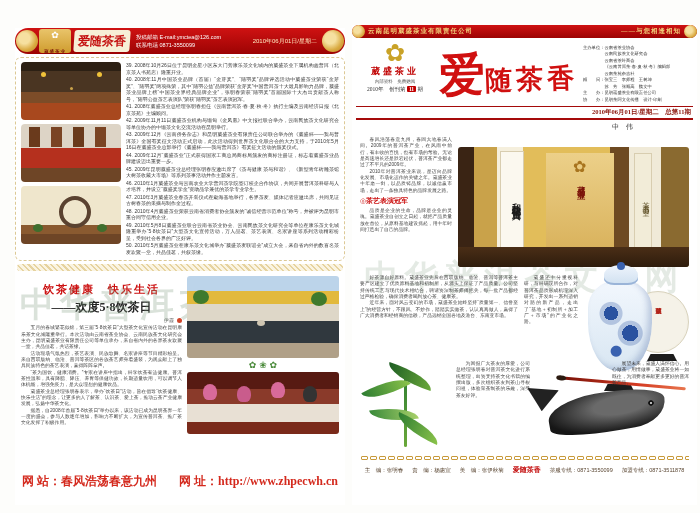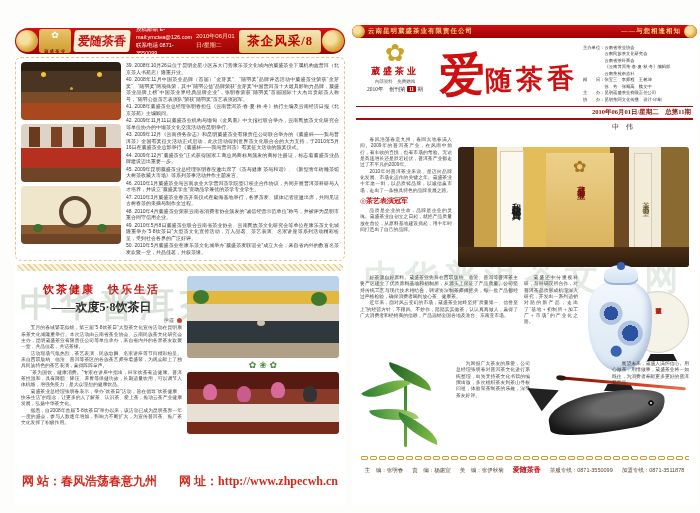--- a/index.html
+++ b/index.html
@@ -181,21 +181,20 @@
       <div class="l-brandbox">
         <span class="emb">✿</span>
         <span class="nm">葳盛茶业</span>
       </div>
       <div class="l-masthead-mini">爱随茶香</div>
       <div class="l-contact">
         <div>投稿邮箱 E-mail:ymctea@126.com</div>
         <div>联系电话 0871-3550099</div>
       </div>
       <div class="l-date">2010年06月01日/星期二</div>
-      <div class="l-section">茶企风采/8</div>
       <div class="swirl"></div>
     </div>
 
     <div class="l-box">
       <div class="l-photocol">
         <div class="lp lp1"></div>
         <div class="lp lp2"></div>
         <div class="lp lp3"></div>
       </div>
       <div class="l-list">

